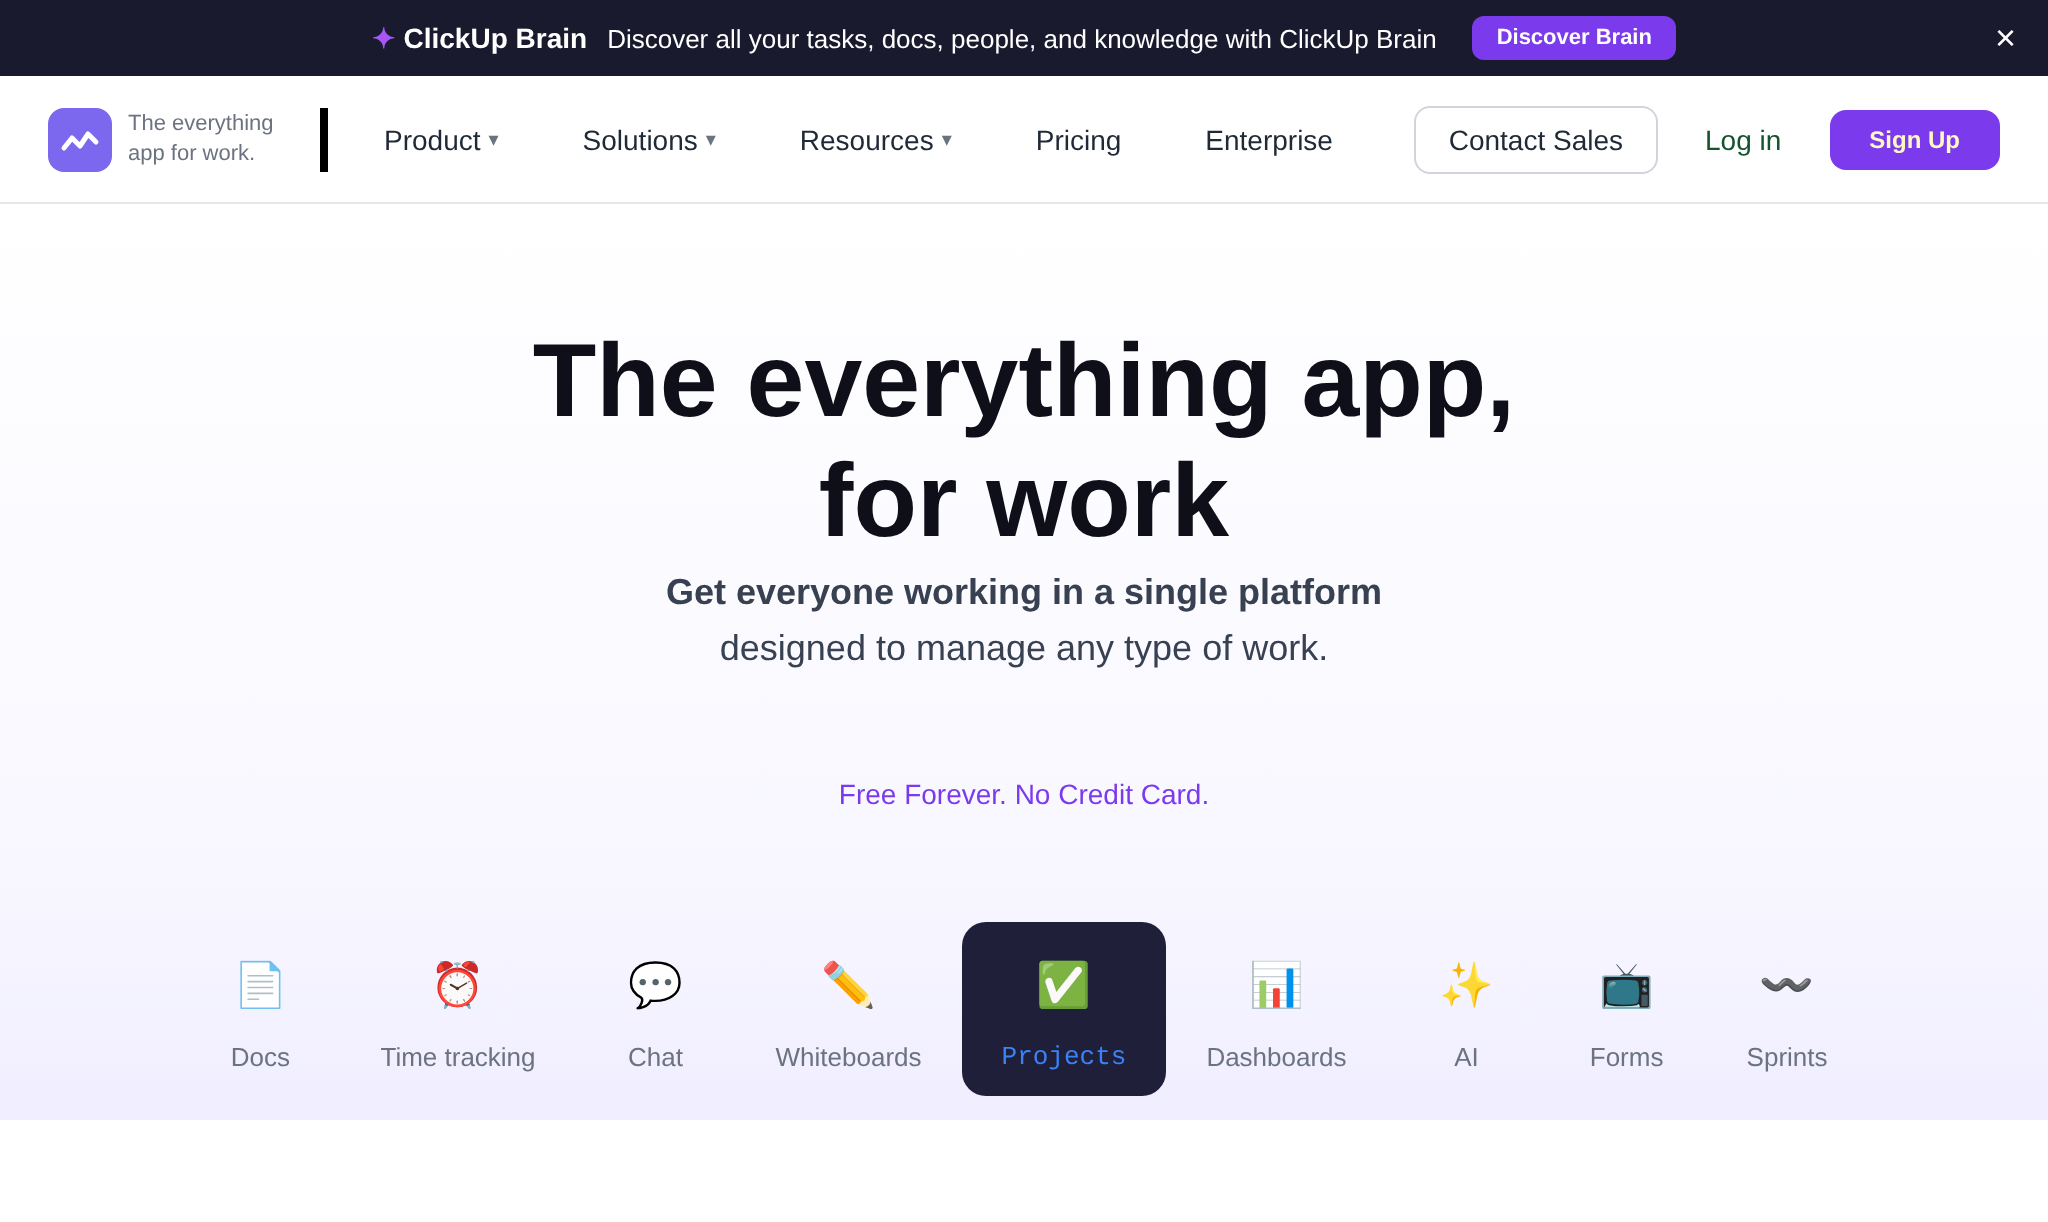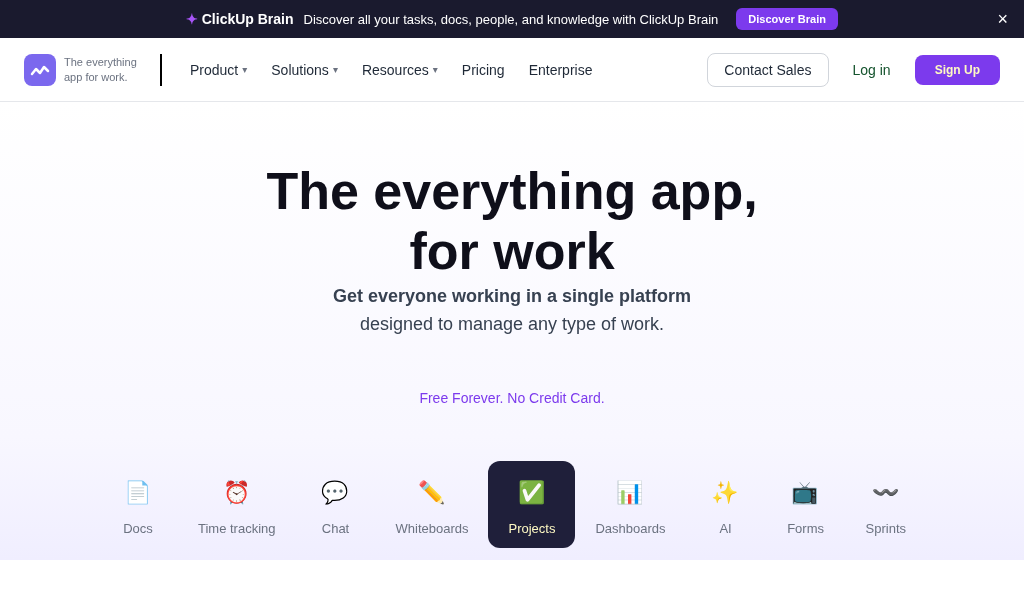--- a/index.html
+++ b/index.html
@@ -54,37 +54,37 @@
       padding: 0 24px;
       height: 64px;
       border-bottom: 1px solid #e5e7eb;
       gap: 8px;
     }
     .navbar-logo {
       display: flex;
       align-items: center;
       gap: 8px;
       padding-right: 16px;
-      border-right: 2px solid #000000;
+      border-right: 4px solid #000000;
       margin-right: 8px;
     }
     .logo-icon {
       width: 32px;
       height: 32px;
     }
     .logo-tagline {
       font-size: 11px;
       color: #6b7280;
       line-height: 1.3;
       max-width: 80px;
     }
     .nav-links {
       display: flex;
       align-items: center;
-      gap: 0;
+      gap: 18px;
       flex: 1;
       text-align: right;
     }
     .nav-item {
       display: flex;
       align-items: center;
       gap: 4px;
       padding: 8px 12px;
       font-size: 14px;
       font-weight: 500;
@@ -194,21 +194,21 @@
       font-size: 22px;
       color: #6b7280;
     }
     .feature-item.active .feature-icon { color: #fff; }
     .feature-label {
       font-size: 13px;
       color: #6b7280;
       font-weight: 500;
       white-space: nowrap;
     }
-    .feature-item.active .feature-label { color: #fef9c3; }
+    .feature-item.active .feature-label { color: #3b82f6; font-family: Liberation Mono, monospace; }
   </style>
 </head>
 <body>
 
 <div class="top-banner">
   <span class="brain-logo">
     <span class="star">✦</span>
     <span>ClickUp Brain</span>
   </span>
   <span>Discover all your tasks, docs, people, and knowledge with ClickUp Brain</span>

